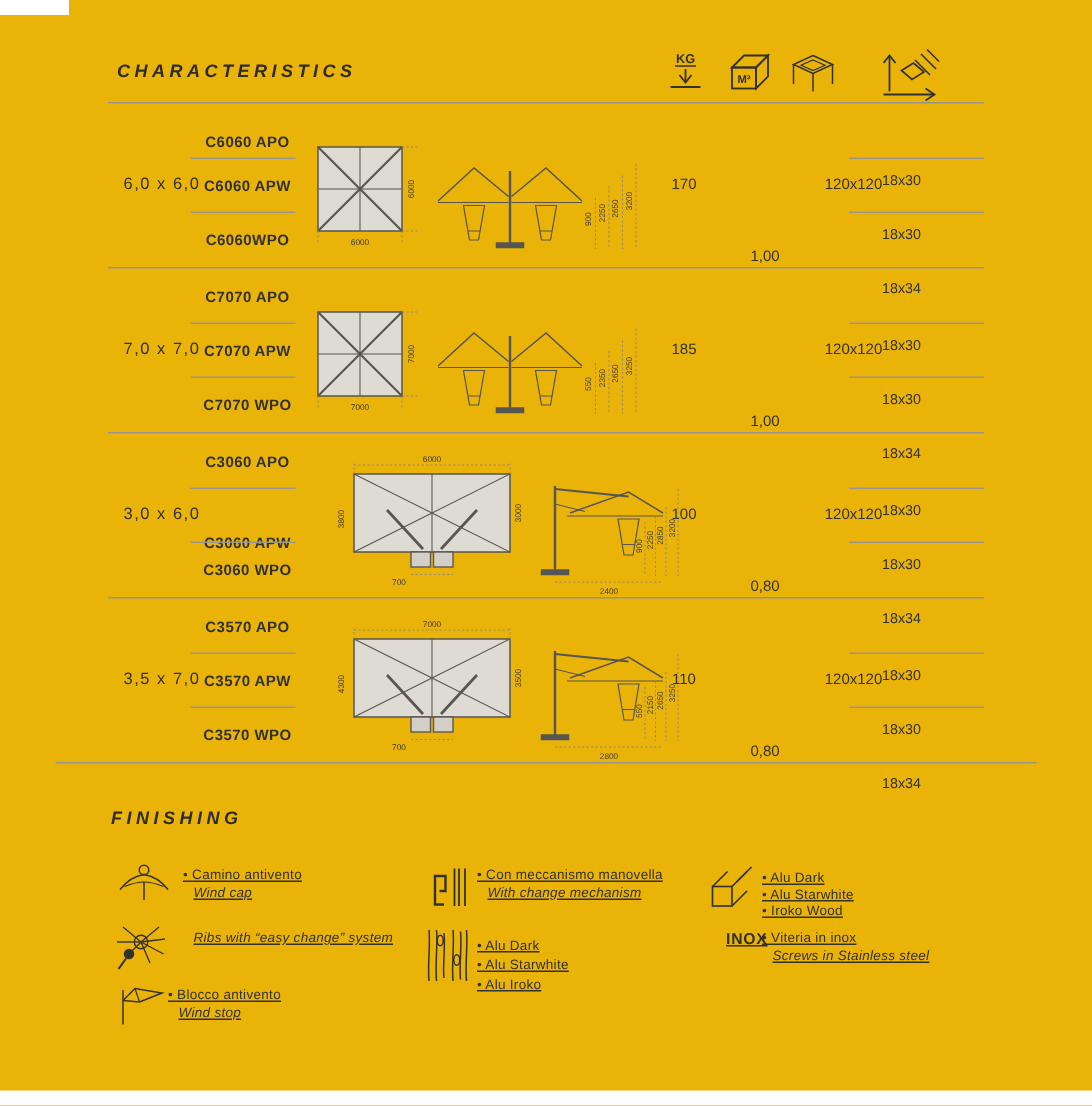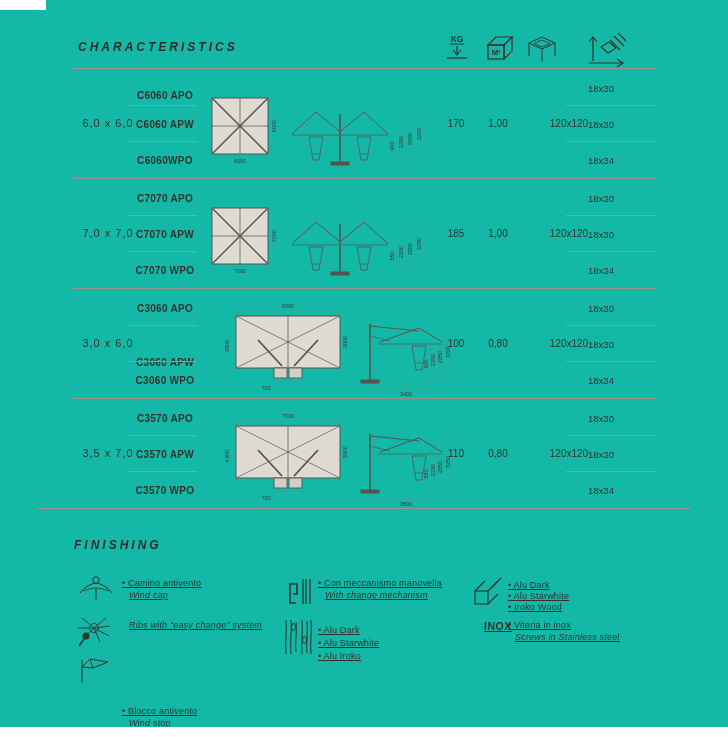--- a/index.html
+++ b/index.html
@@ -1,38 +1,38 @@
 <!DOCTYPE html>
 <html><head>
 <meta charset="utf-8">
 <style>
   html,body { margin:0; padding:0; }
   .page {
     position:relative; width:728px; height:737px;
-    background:#14b8a6; overflow:hidden;
+    background:#eab308; overflow:hidden;
     font-family:"Liberation Sans", sans-serif; color:#33312c;
   }
   .corner-white { position:absolute; left:0; top:0; width:46px; height:10px; background:#ffffff; }
   .bottom-strip { position:absolute; left:0; bottom:0; width:728px; height:10px; background:#ffffff; }
   .section-title {
     position:absolute; font-style:italic; font-weight:bold;
     font-size:12px; letter-spacing:3px; color:#2e2c28;
   }
   .hr { position:absolute; height:1px; background:#96938b; }
   .row { position:absolute; left:0; width:728px; height:110px; }
   .size-label { position:absolute; left:58px; width:100px; top:49px; text-align:center;
     font-size:11px; letter-spacing:1px; }
   .code { position:absolute; left:110px; width:110px; text-align:center;
     font-weight:bold; font-size:10px; letter-spacing:0.3px; }
   .code-sep { position:absolute; left:127px; width:70px; height:1px; background:#9a978f; }
   .val { position:absolute; top:50px; text-align:center; font-size:10px; }
   .val.weight { left:430px; width:52px; }
-  .val.volume { left:472px; width:52px; }
+  .val.volume { left:484px; width:52px;margin-top:48px; }
   .val.pole   { left:538px; width:62px;text-align:center; }
-  .pack { position:absolute; left:570px; width:62px; text-align:center; font-size:9.5px; }
+  .pack { position:absolute; left:570px; width:62px; text-align:center; font-size:9.5px;margin-top:32px; }
   .pack-sep { position:absolute; left:566px; width:90px; height:1px; background:#9a978f; }
   .draw { position:absolute; }
   .drawA { left:200px; top:16px; width:235px; height:90px; }
   .drawB { left:222px; top:12px; width:235px; height:98px; }
   .dim { font-size:5.5px; fill:#3c3a35; font-family:"Liberation Sans",sans-serif; }
   .hicon { position:absolute; top:33px; }
   .ficon { position:absolute; }
   .fin-text { position:absolute; font-size:9px; line-height:11.5px; letter-spacing:0.2px;text-decoration:underline; }
   .fin-text .it { font-style:italic; }
   .inox { position:absolute; font-weight:bold; font-size:10.5px; letter-spacing:0.5px; }
@@ -363,21 +363,21 @@
   </svg>
   <div class="fin-text" style="left:122px; top:620px; width:210px;">
     <div class="it" style="padding-left:7px;">Ribs with “easy change” system</div>
   </div>
 
   <svg class="ficon" style="left:76px; top:654px;" width="38" height="32" viewBox="0 0 38 32">
     <line x1="6" y1="6" x2="6" y2="29" stroke="#33312c" stroke-width="1"></line>
     <polyline points="6,13 14,5 32,8 17,14 6,13" fill="none" stroke="#33312c" stroke-width="1"></polyline>
     <line x1="14" y1="5" x2="17" y2="14" stroke="#33312c" stroke-width="0.8"></line>
   </svg>
-  <div class="fin-text" style="left:122px; top:658px; width:190px;margin-top:48px;">
+  <div class="fin-text" style="left:112px; top:658px; width:190px;">
     <div>• Blocco antivento</div>
     <div class="it" style="padding-left:7px;">Wind stop</div>
   </div>
 
   <svg class="ficon" style="left:283px; top:574px;" width="32" height="34" viewBox="0 0 32 34">
     <polyline points="13,29 7,29 7,10 14,10 14,20 10,20" fill="none" stroke="#33312c" stroke-width="1.6"></polyline>
     <line x1="20" y1="5" x2="20" y2="30" stroke="#33312c" stroke-width="1.2"></line>
     <line x1="23" y1="5" x2="23" y2="30" stroke="#33312c" stroke-width="1.2"></line>
     <line x1="27" y1="5" x2="27" y2="30" stroke="#33312c" stroke-width="1.2"></line>
   </svg>

